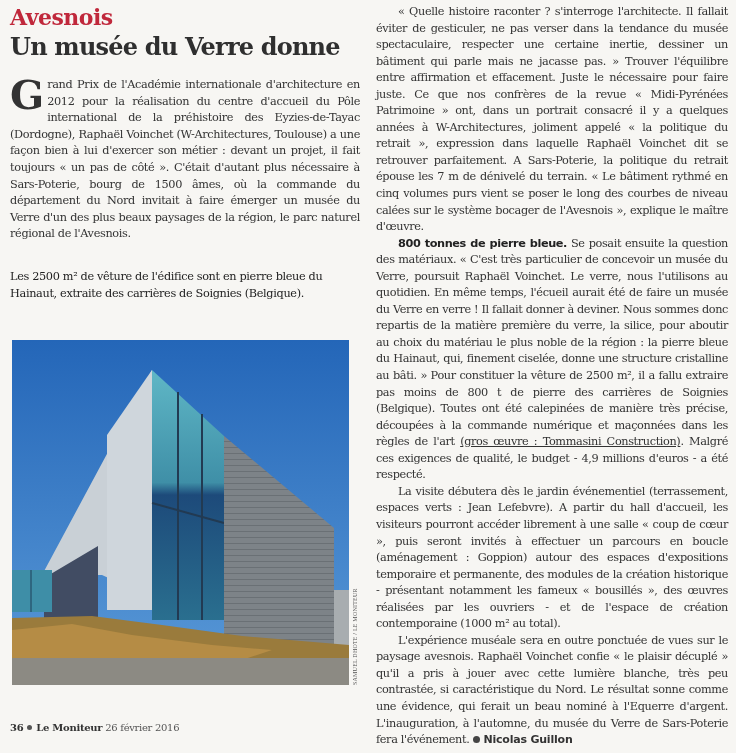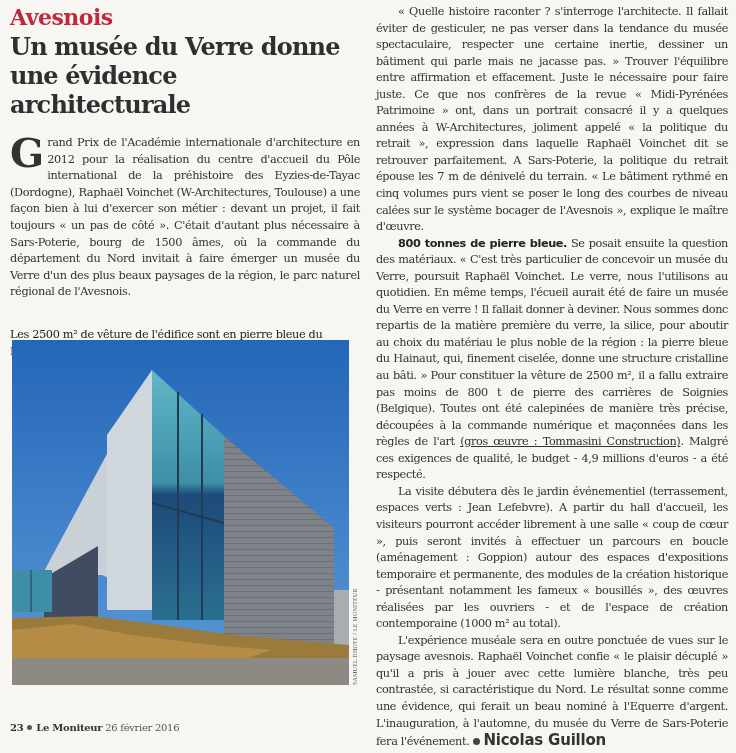--- a/index.html
+++ b/index.html
@@ -47,40 +47,39 @@
     writing-mode: vertical-rl; transform: rotate(180deg); letter-spacing: 0.2px;
     white-space: nowrap;
   }
   .body-text p {
     margin: 0; font-size: 11.3px; line-height: 16.55px; color: #333;
     letter-spacing: -0.38px; text-align: justify; text-indent: 22px;
   }
   .lead-bold { font-family: "DejaVu Sans", sans-serif; font-weight: bold; color: #222; letter-spacing: -0.4px; margin-top: 24px; }
   .underlined { text-decoration: underline; }
   .byline-dot { display: inline-block; width: 7px; height: 7px; border-radius: 50%; background: #444; margin: 0 3px 0 4px; vertical-align: 0px; }
-  .byline { font-family: "DejaVu Sans", sans-serif; font-weight: bold; font-size: 15px; letter-spacing: -0.2px; }
+  .byline { font-family: "DejaVu Sans", sans-serif; font-weight: bold; font-size: 11px; letter-spacing: -0.2px; }
   .footer {
     position: absolute; left: 10px; top: 722px;
     font-size: 10px; color: #333; letter-spacing: -0.3px;
   }
   .footer .num { font-weight: bold; }
   .footer .pub { font-weight: bold; }
   .footer .dot { display: inline-block; width: 5px; height: 5px; border-radius: 50%; background: #555; margin: 0 4px; vertical-align: 1px; }
   .footer .date { color: #555; margin-left: 3px; }
 </style>
 </head>
 <body>
 
 <div class="page">
 
   <div class="left">
     <div class="kicker">Avesnois</div>
     <div class="title">
       <div>Un musée du Verre donne</div>
-      <div>une évidence architecturale</div>
     </div>
     <div class="intro">
       <span class="dropcap">G</span><span>rand Prix de l'Académie internationale d'architecture en 2012 pour la réalisation du centre d'accueil du Pôle international de la préhistoire des Eyzies-de-Tayac (Dordogne), Raphaël Voinchet (W-Architectures, Toulouse) a une façon bien à lui d'exercer son métier : devant un projet, il fait toujours « un pas de côté ». C'était d'autant plus nécessaire à Sars-Poterie, bourg de 1500 âmes, où la commande du département du Nord invitait à faire émerger un musée du Verre d'un des plus beaux paysages de la région, le parc naturel régional de l'Avesnois.</span>
     </div>
     <div class="caption">Les 2500 m² de vêture de l'édifice sont en pierre bleue du Hainaut, extraite des carrières de Soignies (Belgique).</div>
   </div>
 
   <div class="photo" aria-label="Musée du Verre building with stone facade and tall glass windows against blue sky">
     <svg width="337" height="345" viewBox="0 0 337 345" xmlns="http://www.w3.org/2000/svg">
       <defs>
@@ -126,15 +125,15 @@
   <div class="credit">SAMUEL DHOTE / LE MONITEUR</div>
 
   <div class="right body-text">
     <p>« Quelle histoire raconter ? s'interroge l'architecte. Il fallait éviter de gesticuler, ne pas verser dans la tendance du musée spectaculaire, respecter une certaine inertie, dessiner un bâtiment qui parle mais ne jacasse pas. » Trouver l'équilibre entre affirmation et effacement. Juste le nécessaire pour faire juste. Ce que nos confrères de la revue « Midi-Pyrénées Patrimoine » ont, dans un portrait consacré il y a quelques années à W-Architectures, joliment appelé « la politique du retrait », expression dans laquelle Raphaël Voinchet dit se retrouver parfaitement. A Sars-Poterie, la politique du retrait épouse les 7 m de dénivelé du terrain. « Le bâtiment rythmé en cinq volumes purs vient se poser le long des courbes de niveau calées sur le système bocager de l'Avesnois », explique le maître d'œuvre.</p>
     <p><span class="lead-bold">800 tonnes de pierre bleue.</span><span> Se posait ensuite la question des matériaux. « C'est très particulier de concevoir un musée du Verre, poursuit Raphaël Voinchet. Le verre, nous l'utilisons au quotidien. En même temps, l'écueil aurait été de faire un musée du Verre en verre ! Il fallait donner à deviner. Nous sommes donc repartis de la matière première du verre, la silice, pour aboutir au choix du matériau le plus noble de la région : la pierre bleue du Hainaut, qui, finement ciselée, donne une structure cristalline au bâti. » Pour constituer la vêture de 2500 m², il a fallu extraire pas moins de 800 t de pierre des carrières de Soignies (Belgique). Toutes ont été calepinées de manière très précise, découpées à la commande numérique et maçonnées dans les règles de l'art </span><span class="underlined">(gros œuvre : Tommasini Construction)</span><span>. Malgré ces exigences de qualité, le budget - 4,9 millions d'euros - a été respecté.</span></p>
     <p>La visite débutera dès le jardin événementiel (terrassement, espaces verts : Jean Lefebvre). A partir du hall d'accueil, les visiteurs pourront accéder librement à une salle « coup de cœur », puis seront invités à effectuer un parcours en boucle (aménagement : Goppion) autour des espaces d'expositions temporaire et permanente, des modules de la création historique - présentant notamment les fameux « bousillés », des œuvres réalisées par les ouvriers - et de l'espace de création contemporaine (1000 m² au total).</p>
     <p><span>L'expérience muséale sera en outre ponctuée de vues sur le paysage avesnois. Raphaël Voinchet confie « le plaisir décuplé » qu'il a pris à jouer avec cette lumière blanche, très peu contrastée, si caractéristique du Nord. Le résultat sonne comme une évidence, qui ferait un beau nominé à l'Equerre d'argent. L'inauguration, à l'automne, du musée du Verre de Sars-Poterie fera l'événement.</span><span class="byline-dot"></span><span class="byline">Nicolas Guillon</span></p>
   </div>
 
   <div class="footer">
-    <span class="num">23</span><span class="dot"></span><span class="pub">Le Moniteur</span><span class="date">26 février 2016</span>
+    <span class="num">36</span><span class="dot"></span><span class="pub">Le Moniteur</span><span class="date">26 février 2016</span>
   </div>
 </div>
 
 </body></html>

